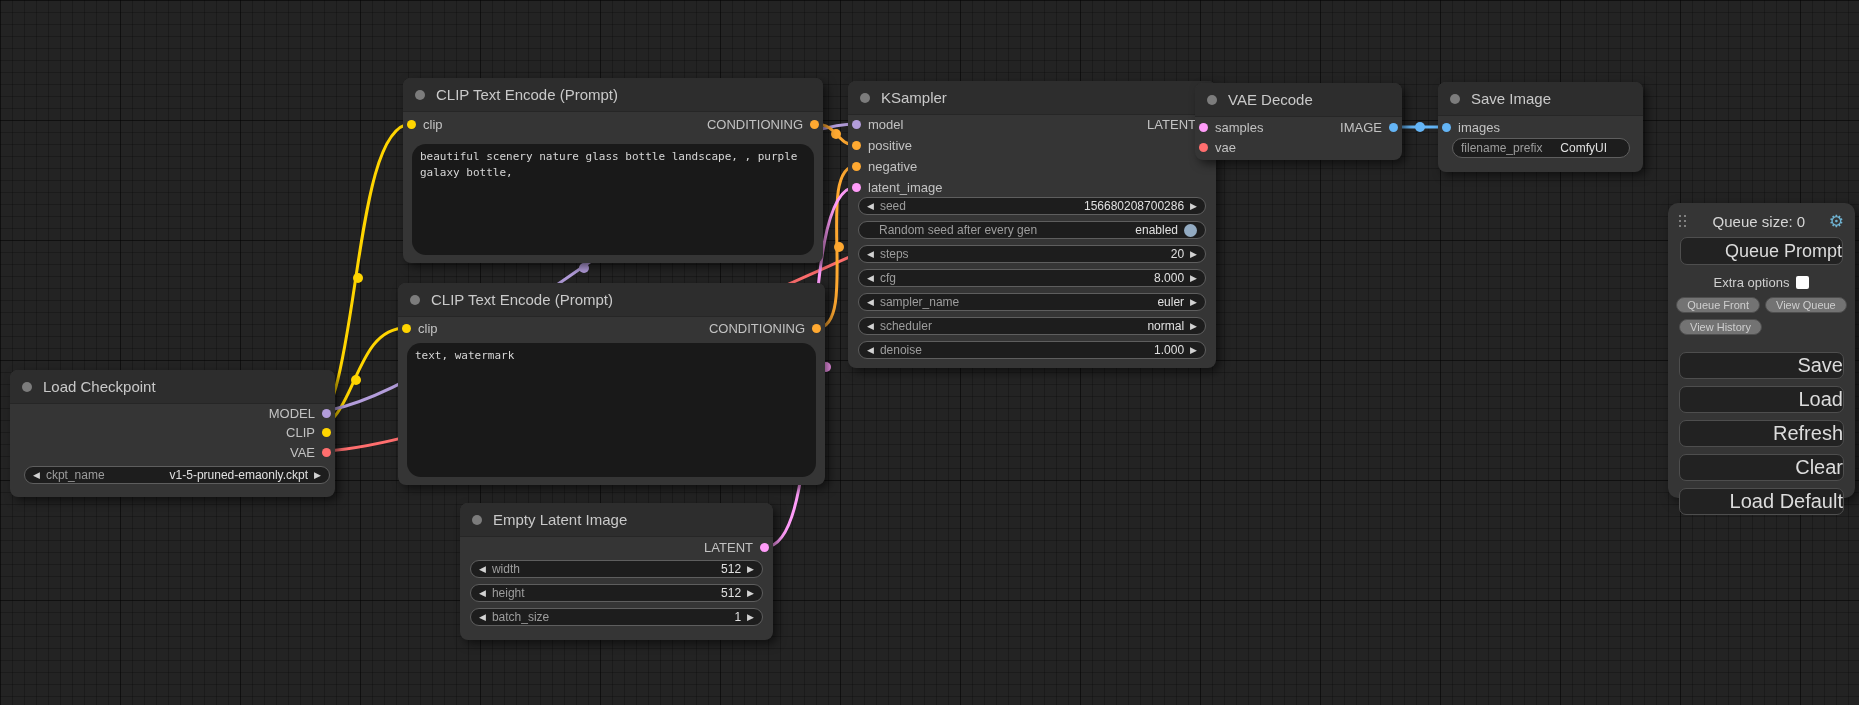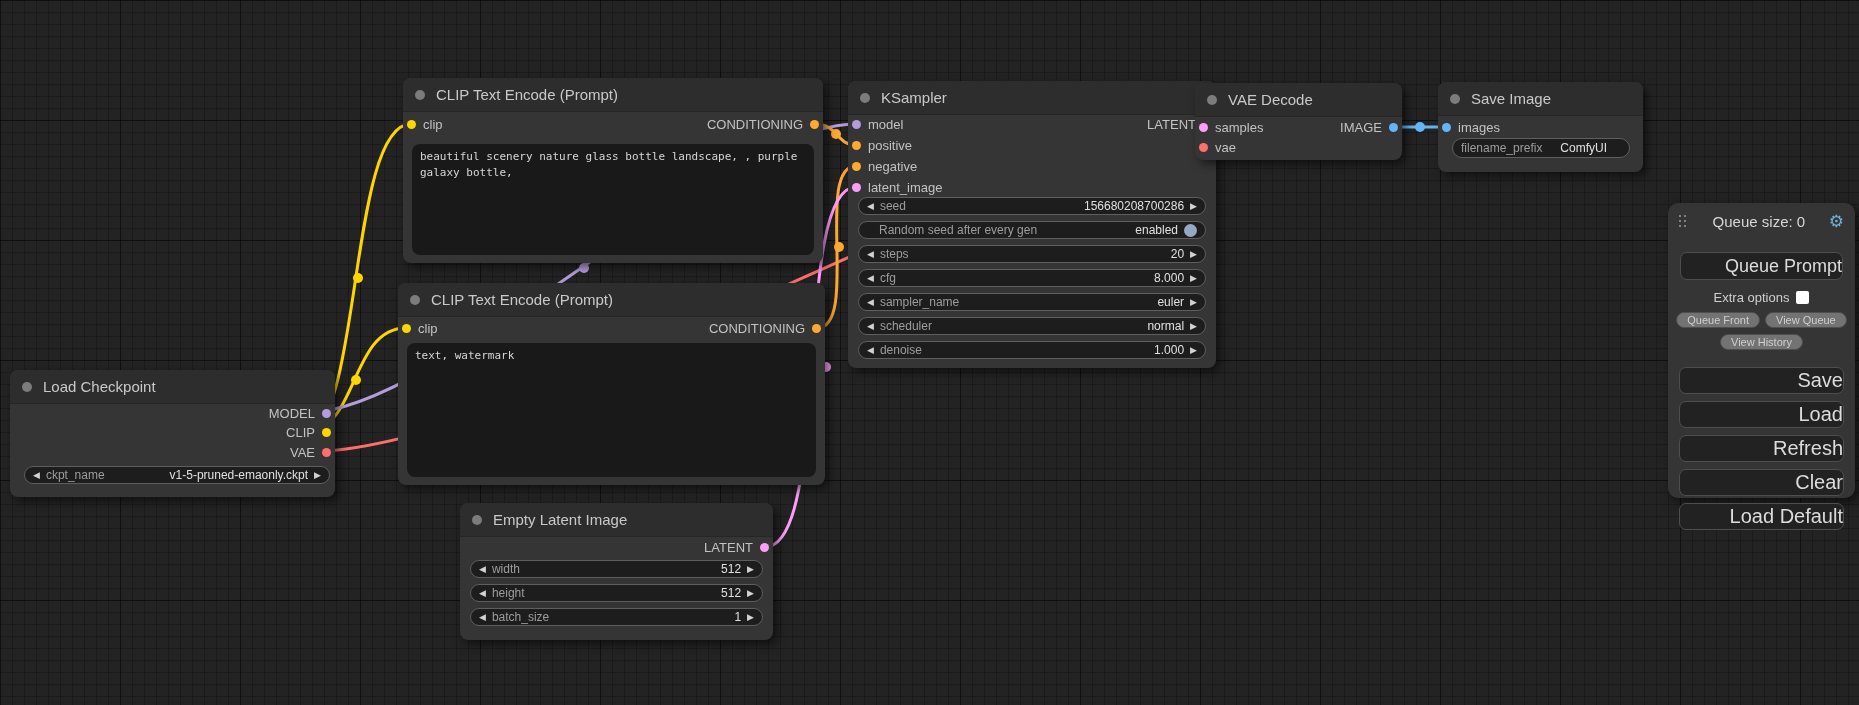--- a/index.html
+++ b/index.html
@@ -25,44 +25,44 @@
   .slot-row.out{right:4px;flex-direction:row;}
   .slot-dot{width:9px;height:9px;border-radius:50%;flex:0 0 auto;}
   .c-model{background:#B39DDB}.c-clip{background:#FFD500}.c-vae{background:#FF6E6E}
   .c-cond{background:#FFA931}.c-latent{background:#FF9CF9}.c-image{background:#64B5F6}
   .widget{position:absolute;height:18px;background:#1d1d1d;border:1px solid #5e5e5e;
     border-radius:10px;display:flex;align-items:center;font-size:12px;color:#9d9d9d;
     padding:0 8px;box-sizing:border-box;gap:6px;}
   .widget .wvalue{margin-left:auto;color:#e0e0e0;}
   .widget .arr{color:#d2d2d2;font-size:9px;line-height:1;cursor:pointer;}
   .widget .toggle-dot{width:13px;height:13px;border-radius:50%;background:#93ABC2;flex:0 0 auto;}
-  .prompt{position:absolute;background:#191919;border-radius:8px;color:#d6d6d6;
+  .prompt{position:absolute;background:#191919;border-radius:14px;color:#d6d6d6;
     font-family:"DejaVu Sans Mono",monospace;font-size:11px;line-height:1.45;
     padding:5px 8px;white-space:pre-wrap;word-break:break-word;overflow:hidden;}
   
   .qpanel{position:absolute;z-index:10;background:#353535;border-radius:10px;
     box-shadow:4px 4px 12px rgba(0,0,0,0.6);display:flex;flex-direction:column;
     padding:10px 11px;box-sizing:border-box;color:#d6d6d6;}
-  .qhead{display:flex;align-items:flex-end;margin-bottom:22px;}
+  .qhead{display:flex;align-items:flex-end;margin-bottom:7px;}
   .drag-handle{display:grid;grid-template-columns:repeat(2,5px);grid-auto-rows:5px;width:10px;}
   .drag-handle span{width:2px;height:2px;border-radius:50%;background:#9a9a9a;}
   .qsize{flex:1;text-align:center;font-size:15px;color:#d6d6d6;}
   .gear{color:#6FB3D2;font-size:17px;line-height:1;cursor:pointer;}
   .qbtn{background:#222;border:1px solid #4e4e4e;border-radius:7px;color:#dcdcdc;
     text-align:right;cursor:pointer;}
   .qbtn.big{height:25px;line-height:25px;font-size:20px;margin-top:7px;}
   .qbtn.prompt-btn{height:26px;line-height:26px;font-size:18px;margin:0 1px;}
   .extra-row{display:flex;align-items:center;justify-content:center;gap:7px;
     margin-top:10px;font-size:13px;color:#cfcfcf;}
   .checkbox{width:13px;height:13px;background:#ffffff;border-radius:2px;cursor:pointer;}
   .pill-row{display:flex;gap:5px;margin-top:7px;justify-content:center;}
   .pill{background:#737373;border:1px solid #4e4e4e;border-radius:10px;font-size:11px;
     color:#cfcfcf;padding:1px 10px;text-align:center;cursor:pointer;white-space:nowrap;}
   .pill.grow{flex:1;}
-  .history-row{display:flex;justify-content:center;margin-top:6px;}
+  .history-row{display:flex;justify-content:flex-start;margin-top:6px;}
   .btn-group{margin-top:10px;display:flex;flex-direction:column;}
 </style>
 </head>
 <body>
 
 <div class="stage">
 
   <svg class="wires" width="1859" height="705">
     <g fill="none" stroke-width="3" stroke-linecap="round">
       <path d="M305,432 C362,432 348,124 411,124" stroke="#FFD500"></path>

